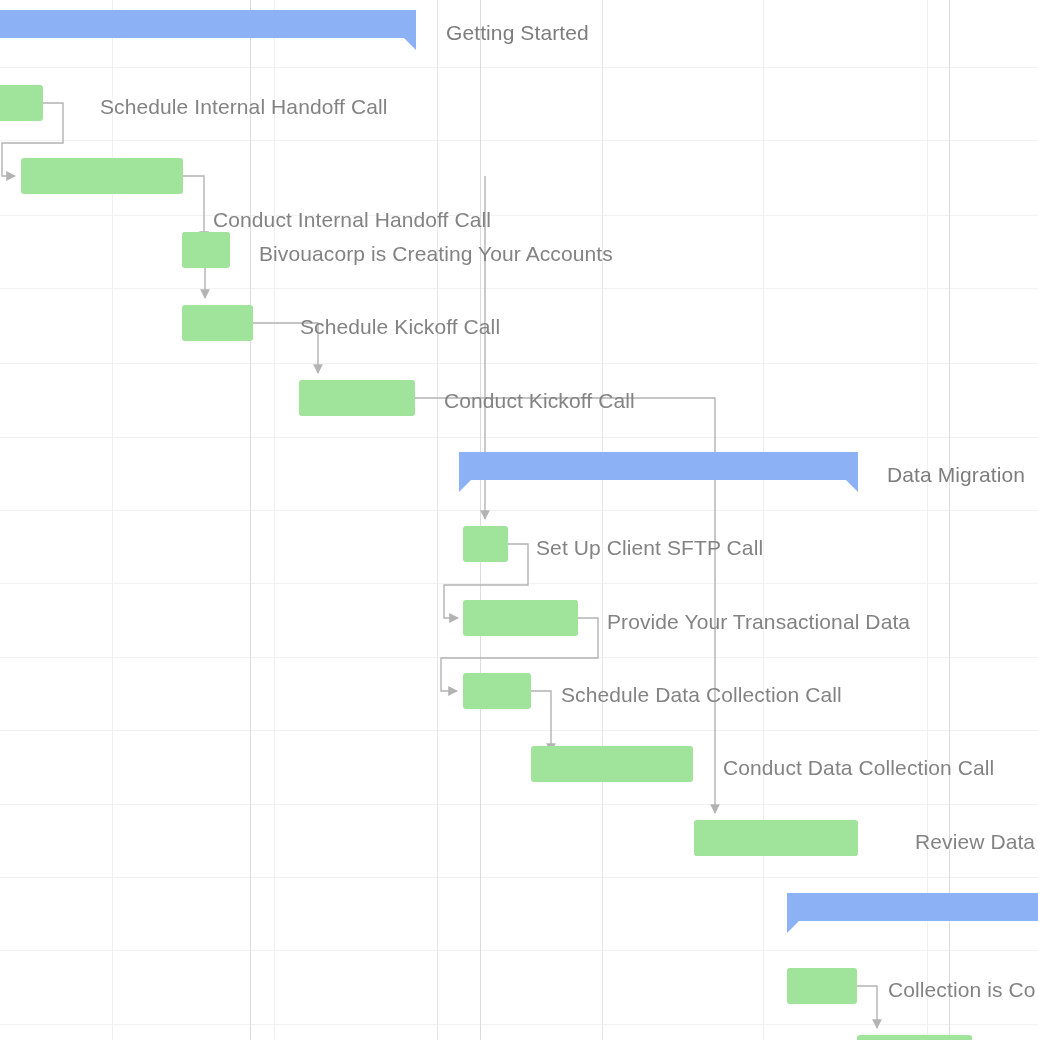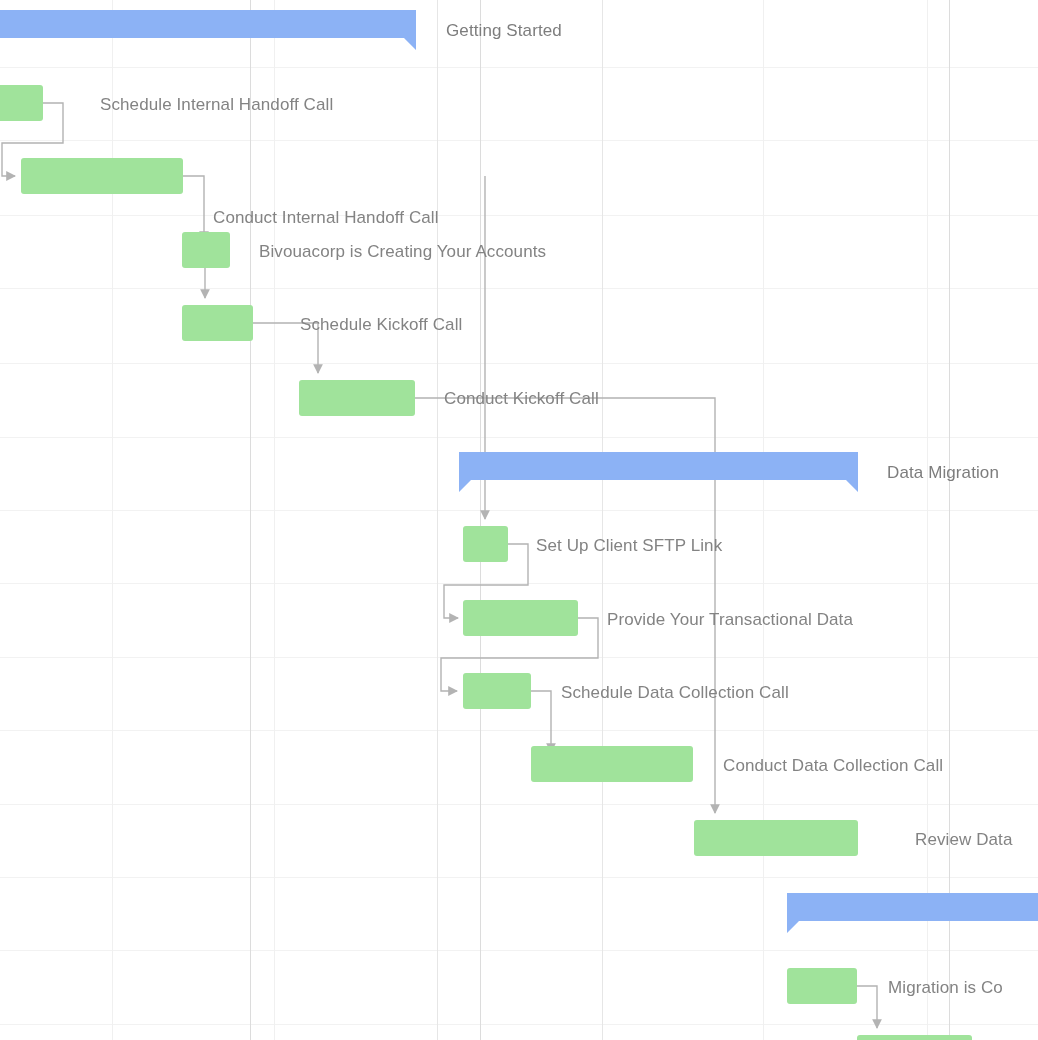--- a/index.html
+++ b/index.html
@@ -61,21 +61,21 @@
     background: #a0e39b;
   }
   .summary-bar {
     position: absolute;
   }
   .summary-bar svg { display: block; overflow: visible; }
   .bar-label {
     position: absolute;
     white-space: nowrap;
     color: #838383;
-    font-size: 17px;
+    font-size: 21px;
     line-height: 1;
     letter-spacing: 0.1px;
   }
   .bar-label.summary-label {
     color: #7d7d7d;
   }
 </style>
 </head>
 <body>
 
@@ -155,39 +155,39 @@
     <div class="bar-label" style="left:444px; top:390px;">Conduct Kickoff Call</div>
 
     <div class="summary-bar" style="left:459px; top:452px; width:399px; height:40px;">
       <svg width="399" height="40" viewBox="0 0 399 40" preserveAspectRatio="none">
         <path d="M 0 0 L 399 0 L 399 40 L 387 28 L 12 28 L 0 40 Z" fill="#8cb2f5"></path>
       </svg>
     </div>
     <div class="bar-label summary-label" style="left:887px; top:464px;">Data Migration</div>
 
     <div class="task-bar task" style="left:463px; top:526px; width:45px; height:36px;"></div>
-    <div class="bar-label" style="left:536px; top:537px;">Set Up Client SFTP Link</div>
+    <div class="bar-label" style="left:536px; top:537px;">Set Up Client SFTP Call</div>
 
     <div class="task-bar task" style="left:463px; top:600px; width:115px; height:36px;"></div>
     <div class="bar-label" style="left:607px; top:611px;">Provide Your Transactional Data</div>
 
     <div class="task-bar task" style="left:463px; top:673px; width:68px; height:36px;"></div>
     <div class="bar-label" style="left:561px; top:684px;text-align:center;">Schedule Data Collection Call</div>
 
     <div class="task-bar task" style="left:531px; top:746px; width:162px; height:36px;"></div>
     <div class="bar-label" style="left:723px; top:757px;">Conduct Data Collection Call</div>
 
     <div class="task-bar task" style="left:694px; top:820px; width:164px; height:36px;"></div>
     <div class="bar-label" style="left:887px; top:831px;margin-left:28px;">Review Data</div>
 
     <div class="summary-bar" style="left:787px; top:893px; width:271px; height:40px;">
       <svg width="271" height="40" viewBox="0 0 271 40" preserveAspectRatio="none">
         <path d="M 0 0 L 271 0 L 271 40 L 271 28 L 12 28 L 0 40 Z" fill="#8cb2f5"></path>
       </svg>
     </div>
 
     <div class="task-bar task" style="left:787px; top:968px; width:70px; height:36px;"></div>
-    <div class="bar-label" style="left:888px; top:979px;">Migration is Co</div>
+    <div class="bar-label" style="left:888px; top:979px;">Collection is Co</div>
 
     <div class="task-bar task" style="left:857px; top:1035px; width:115px; height:36px;"></div>
 
   </div>
 </div>
 
 </body></html>

